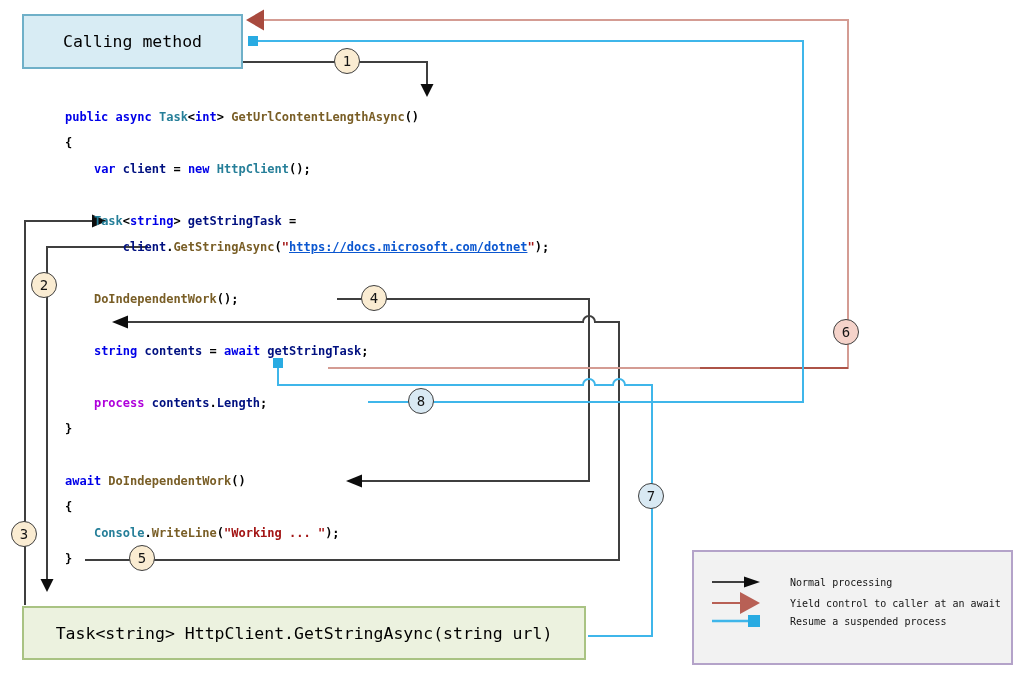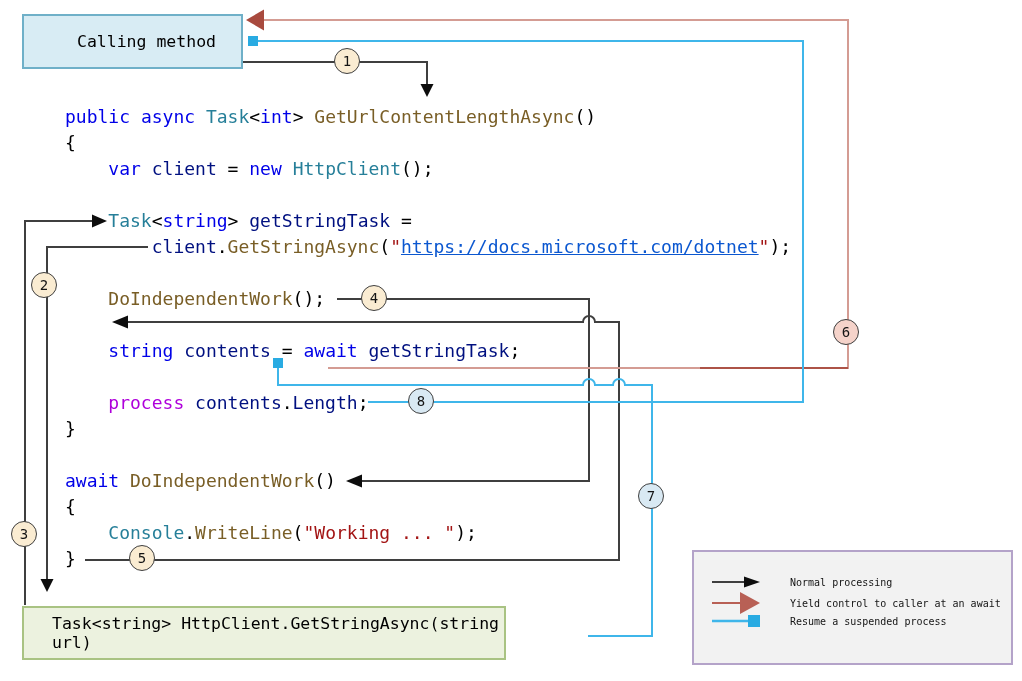--- a/index.html
+++ b/index.html
@@ -7,26 +7,26 @@
          font-family:"DejaVu Sans Mono","Liberation Mono",monospace;}
   svg.arrows{position:absolute;left:0;top:0;width:1022px;height:681px;}
   .ln-n{fill:none;stroke:var(--c-normal_line);stroke-width:2px;}
   .hd-n{fill:var(--c-normal_head);stroke:none;}
   .ln-y{fill:none;stroke:var(--c-yield_line);stroke-width:2px;}
   .ln-y2{fill:none;stroke:var(--c-yield_line_dark);stroke-width:2px;}
   .hd-y{fill:var(--c-yield_head);stroke:none;}
   .ln-r{fill:none;stroke:var(--c-resume_line);stroke-width:2px;}
   .mk-r{fill:var(--c-resume_marker);stroke:none;}
   .box{position:absolute;display:flex;align-items:center;justify-content:center;
-       font-size:16.5px;color:#000;border:2px solid;box-sizing:border-box;padding-left:28px;}
+       font-size:16.5px;color:#000;border:2px solid;box-sizing:border-box;}
   .box.caller{left:22px;top:14px;width:221px;height:55px;
        background:var(--c-caller_fill);border-color:var(--c-caller_border);}
-  .box.callee{left:22px;top:606px;width:484px;height:54px;
+  .box.callee{left:22px;top:606px;width:564px;height:54px;
        background:var(--c-callee_fill);border-color:var(--c-callee_border);}
-  .code-line{position:absolute;left:65px;font-size:18px;line-height:24px;white-space:pre;color:#000;}
+  .code-line{position:absolute;left:65px;font-size:12px;line-height:24px;white-space:pre;color:#000;font-weight:bold;}
   .tk-kw{color:var(--c-kw);}
   .tk-ty{color:var(--c-ty);}
   .tk-fn{color:var(--c-fn);}
   .tk-vr{color:var(--c-vr);}
   .tk-str{color:var(--c-str);}
   .tk-ret{color:var(--c-ret);}
   .tk-lnk{color:var(--c-lnk);text-decoration:underline;}
   .tk-pl{color:var(--c-pln);}
   .step{position:absolute;width:24px;height:24px;border:1.6px solid var(--c-step_border);
         border-radius:50%;display:flex;align-items:center;justify-content:center;

